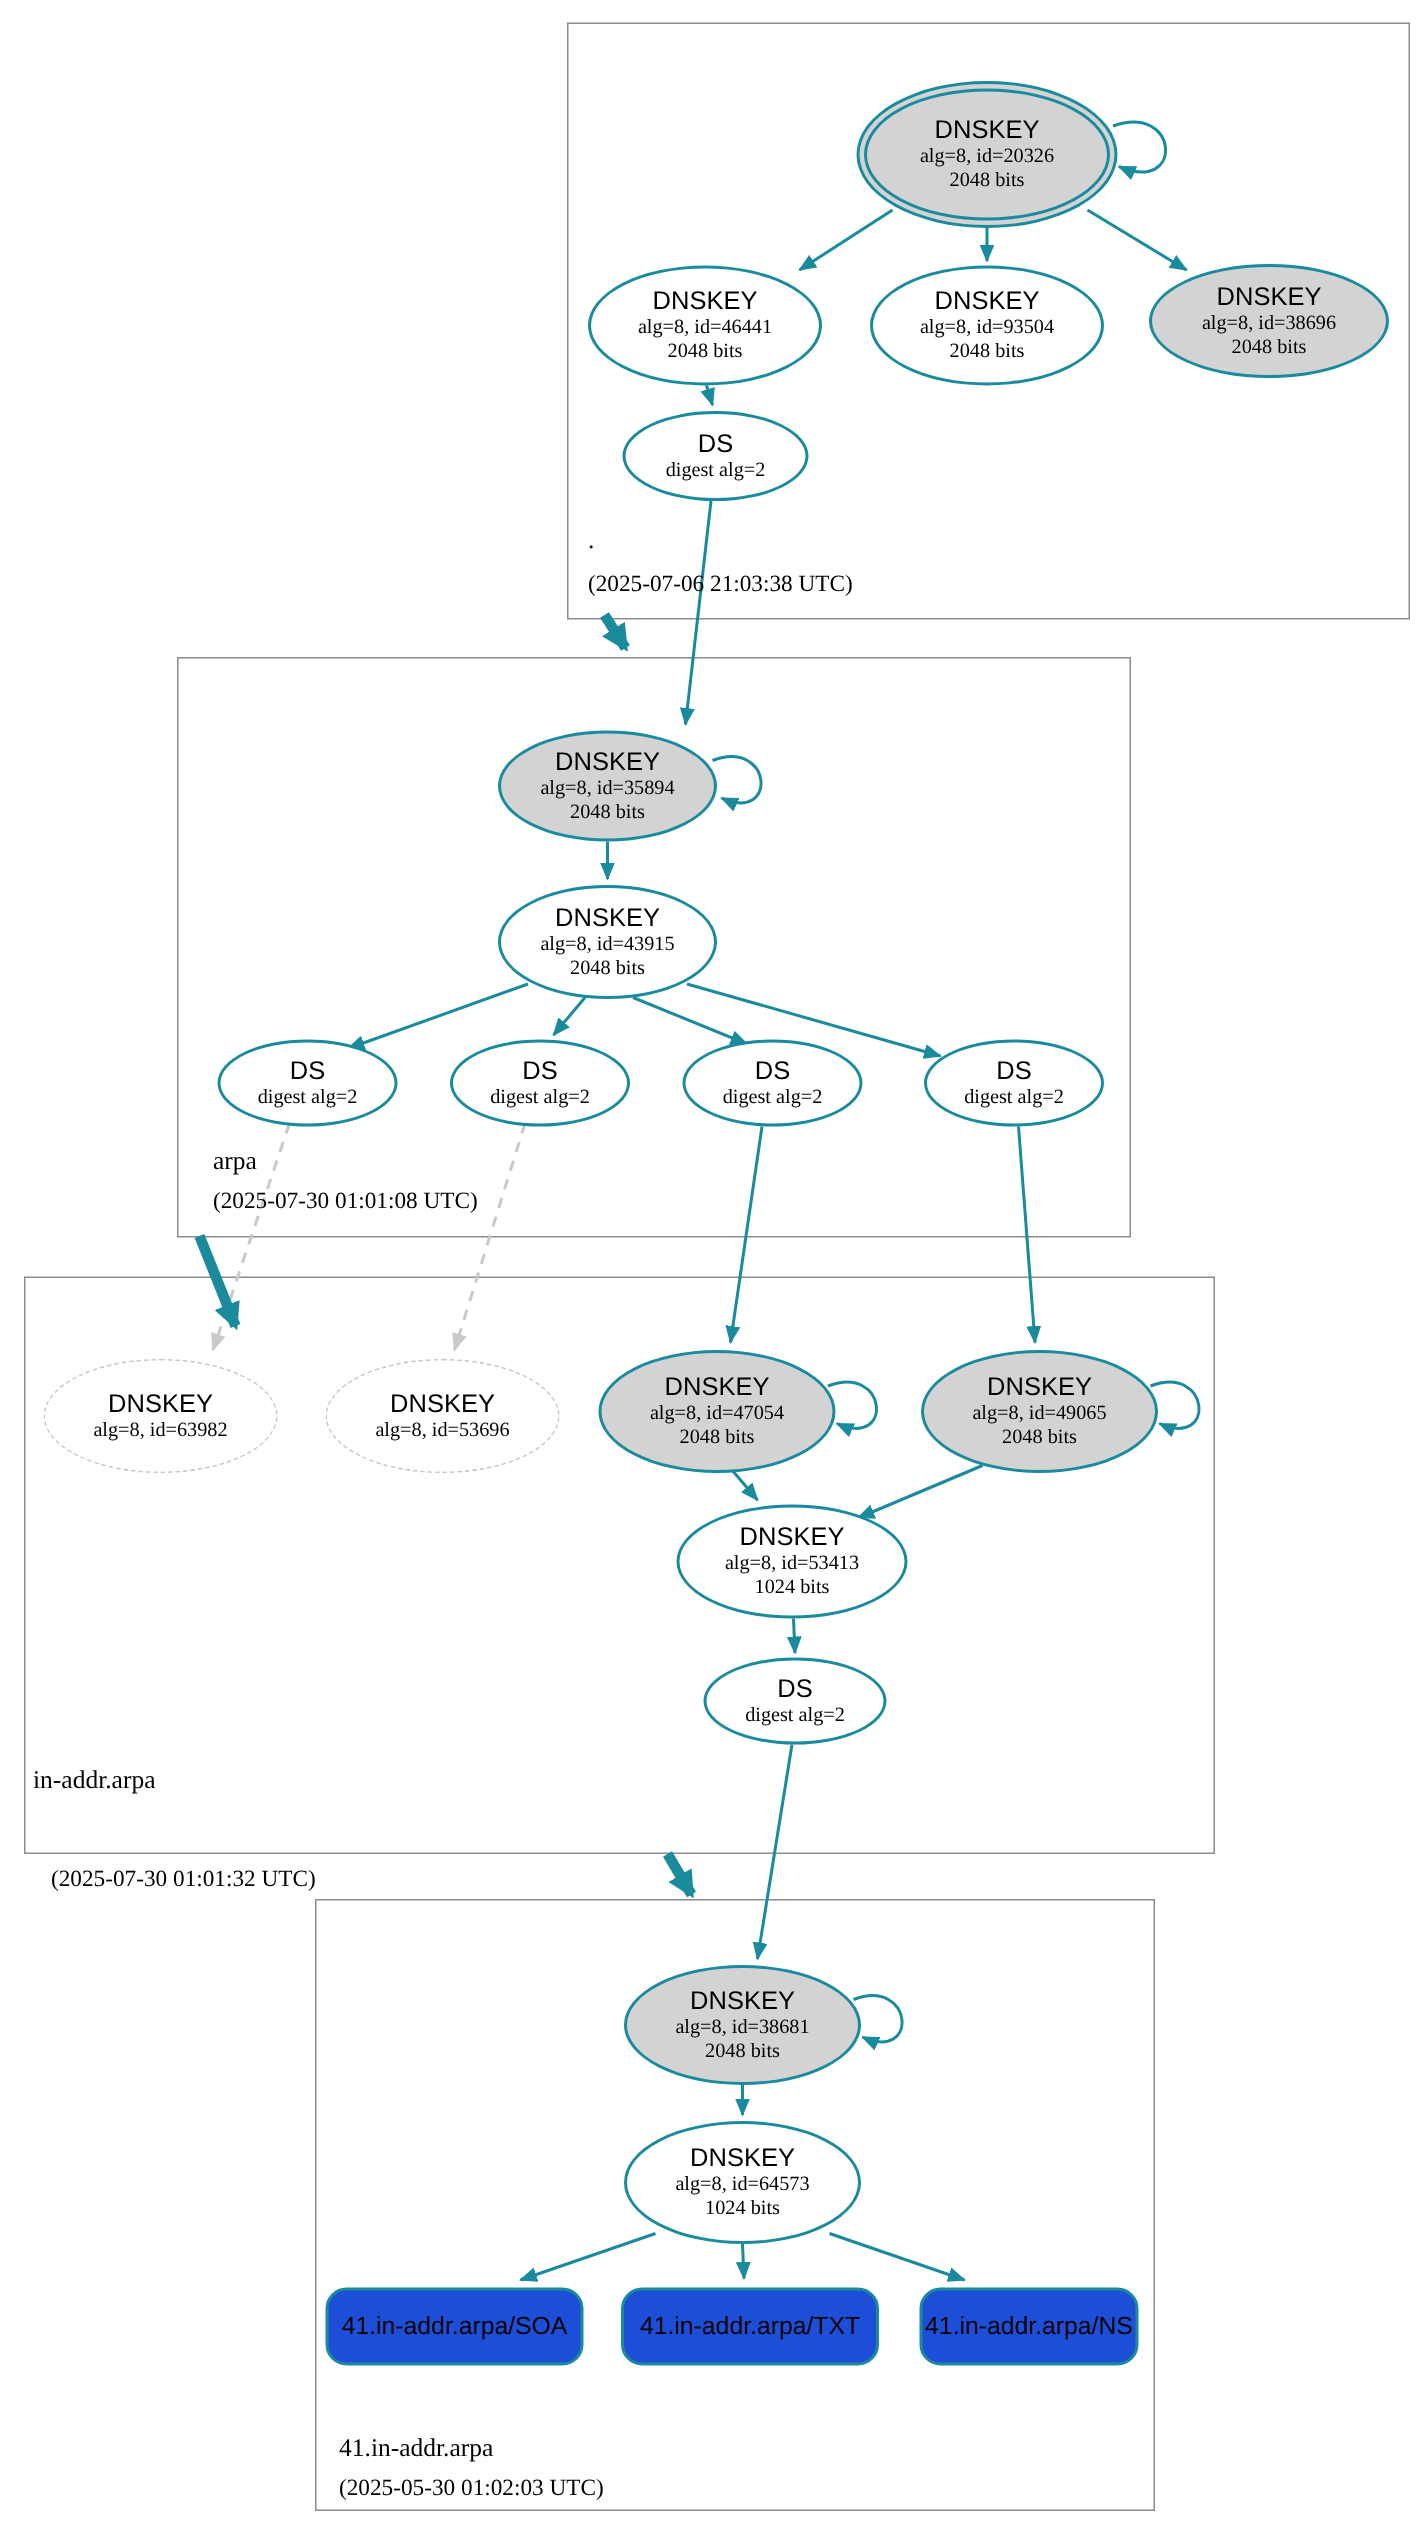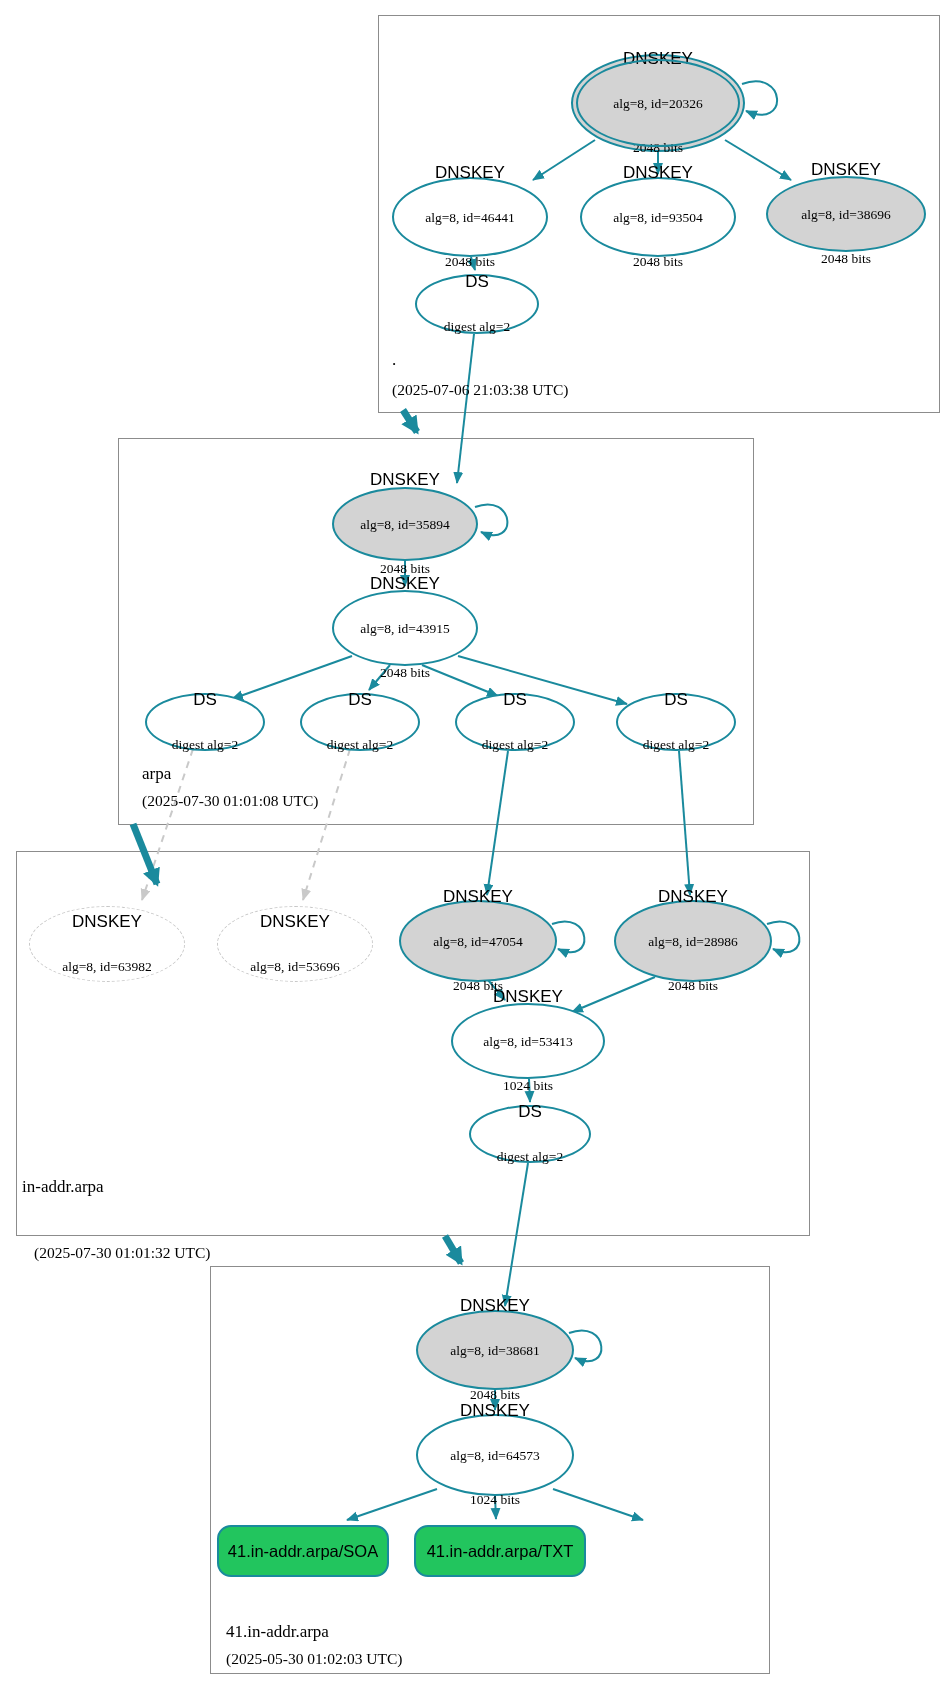--- a/index.html
+++ b/index.html
@@ -2,30 +2,30 @@
 <html><head>
 <meta charset="utf-8">
 <style>
   html,body{margin:0;padding:0;background:#fff;}
   #canvas{position:relative;width:952px;height:1692px;background:#fff;overflow:hidden;
           font-family:"Liberation Serif", serif;}
   .zone-box{position:absolute;border:1px solid #8c8c8c;background:#fff;z-index:1;}
   #edges{position:absolute;left:0;top:0;z-index:2;}
   .node{position:absolute;display:flex;flex-direction:column;align-items:center;justify-content:center;
         text-align:center;border-radius:50%;background:#fff;border:2px solid #1a8a9d;
-        box-sizing:border-box;z-index:3;color:#000;gap:28px;}
+        box-sizing:border-box;z-index:3;color:#000;}
   .node .t{font-family:"Liberation Sans", sans-serif;font-size:17px;line-height:1.08;}
   .node .d{font-family:"Liberation Serif", serif;font-size:13.5px;line-height:1.18;}
   .gray{background:#d3d3d3;}
   .ksk{border-width:2.5px;}
   .dashed-node{border:1.8px dashed #c6c6c6;background:#fff;}
   .inner-ring{position:absolute;left:3px;top:3px;right:3px;bottom:3px;border:2px solid #1a8a9d;
               border-radius:50%;pointer-events:none;}
   .rrset{position:absolute;display:flex;align-items:center;justify-content:center;text-align:center;
-         border:2px solid #1a8a9d;border-radius:14px;background:#22c55e;box-sizing:border-box;
+         border:2px solid #1a8a9d;border-radius:14px;background:#1d4ed8;box-sizing:border-box;
          font-family:"Liberation Sans", sans-serif;font-size:16.5px;color:#000;z-index:3;}
   .zone-name{position:absolute;font-family:"Liberation Serif", serif;font-size:17px;color:#000;z-index:3;}
   .zone-ts{position:absolute;font-family:"Liberation Serif", serif;font-size:15.5px;color:#000;z-index:3;}
 </style>
 </head>
 <body>
 
 <div id="canvas">
 
   <div class="zone-box" style="left:378px;top:15px;width:560px;height:396px;"></div>
@@ -152,21 +152,21 @@
     <span class="t">DNSKEY</span>
     <span class="d">alg=8, id=53696</span>
   </div>
   <div class="node gray ksk" style="left:399px;top:900px;width:158px;height:82px;">
     <span class="t">DNSKEY</span>
     <span class="d">alg=8, id=47054</span>
     <span class="d">2048 bits</span>
   </div>
   <div class="node gray ksk" style="left:614px;top:900px;width:158px;height:82px;">
     <span class="t">DNSKEY</span>
-    <span class="d">alg=8, id=28986</span>
+    <span class="d">alg=8, id=49065</span>
     <span class="d">2048 bits</span>
   </div>
   <div class="node" style="left:451px;top:1003px;width:154px;height:76px;">
     <span class="t">DNSKEY</span>
     <span class="d">alg=8, id=53413</span>
     <span class="d">1024 bits</span>
   </div>
   <div class="node" style="left:469px;top:1105px;width:122px;height:58px;">
     <span class="t">DS</span>
     <span class="d">digest alg=2</span>
@@ -183,16 +183,19 @@
     <span class="t">DNSKEY</span>
     <span class="d">alg=8, id=64573</span>
     <span class="d">1024 bits</span>
   </div>
   <div class="rrset" style="left:217px;top:1525px;width:172px;height:52px;">
     <span>41.in-addr.arpa/SOA</span>
   </div>
   <div class="rrset" style="left:414px;top:1525px;width:172px;height:52px;">
     <span>41.in-addr.arpa/TXT</span>
   </div>
+  <div class="rrset" style="left:613px;top:1525px;width:146px;height:52px;">
+    <span>41.in-addr.arpa/NS</span>
+  </div>
   <div class="zone-name" style="left:226px;top:1622px;">41.in-addr.arpa</div>
   <div class="zone-ts" style="left:226px;top:1650px;">(2025-05-30 01:02:03 UTC)</div>
 
 </div>
 
 </body></html>

